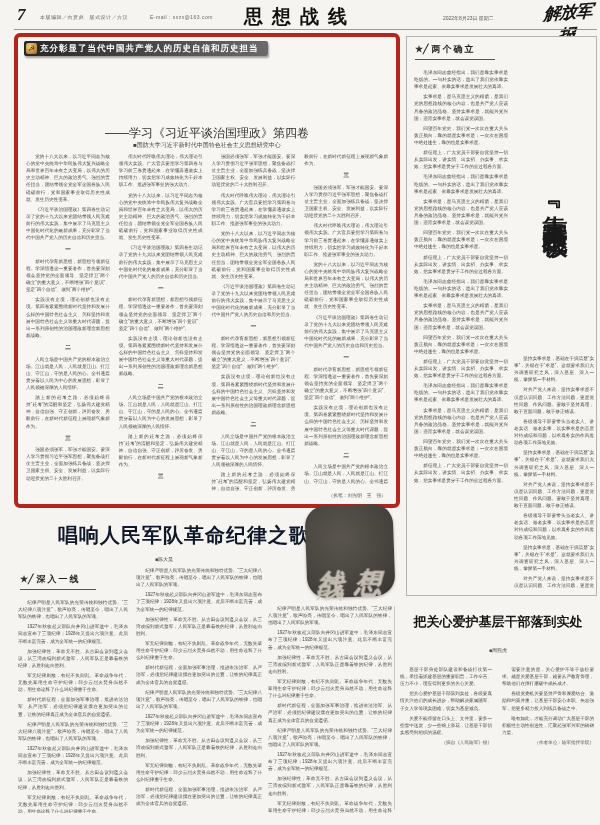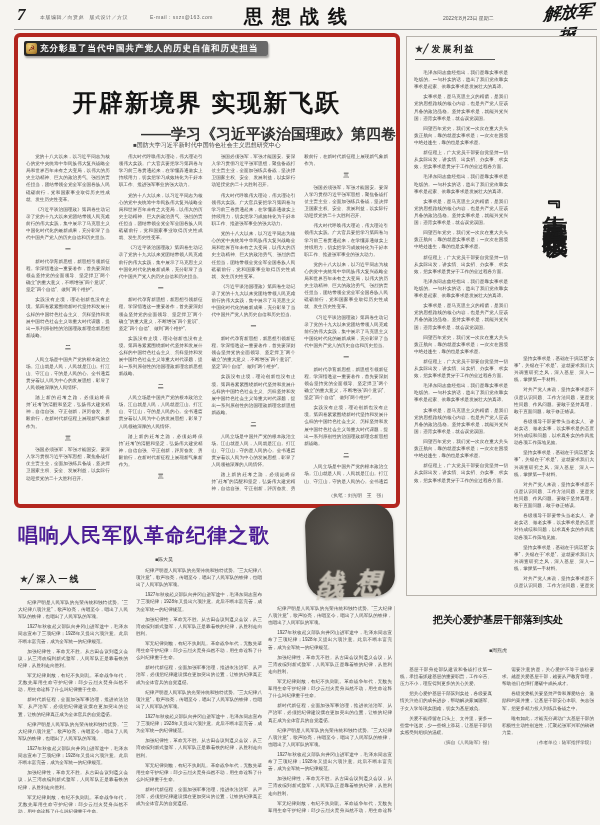--- a/index.html
+++ b/index.html
@@ -21,21 +21,21 @@
   .redbox{position:absolute;left:14px;top:33px;width:386px;height:475px;border:4px solid #b3261e;
           border-radius:6px;background:#f8f6f2;box-sizing:border-box;}
   .banner{position:absolute;left:6px;top:4px;height:15px;display:flex;align-items:center;gap:3px;
           background:linear-gradient(90deg,#262626,#4e4e4e 60%,#6a6a6a);border-radius:2px;
           padding:0 9px 0 2px;box-shadow:1px 2px 2px rgba(0,0,0,.35);}
   .emblem{width:11px;height:11px;border-radius:2px;background:radial-gradient(circle at 35% 30%,#f0d27a,#9c6b1d);
           display:flex;align-items:center;justify-content:center;font-size:8px;color:#7a1410;line-height:1;}
   .banner-text{color:#fff;font-size:8.5px;font-weight:bold;letter-spacing:1px;white-space:nowrap;}
   .main-hl{position:absolute;left:0;top:50px;width:100%;text-align:center;font-size:24px;font-weight:bold;
            color:#141414;letter-spacing:2px;}
-  .main-sub{position:absolute;left:0;top:88px;width:100%;text-align:right;font-size:15px;font-weight:bold;color:#333;}
+  .main-sub{position:absolute;left:0;top:88px;width:100%;text-align:center;font-size:12px;font-weight:normal;color:#333;}
   .main-by{position:absolute;left:0;top:104px;width:100%;text-align:center;font-size:6px;color:#444;}
   .main-body{position:absolute;left:8px;top:116px;width:362px;height:342px;overflow:hidden;
              column-count:4;column-gap:9px;}
   .tiny p{margin:0 0 3px;font-size:4.6px;line-height:1.55;text-align:justify;color:#474747;text-indent:2em;
           word-break:break-all;}
   .tiny p.sec{text-align:center;font-weight:bold;text-indent:0;font-size:5.5px;margin:4px 0;color:#222;}
   .tiny p.end{text-align:right;text-indent:0;color:#555;}
   .main-end{position:absolute;right:10px;bottom:6px;font-size:4.8px;color:#555;background:#f8f6f2;padding-left:4px;}
   
   .rightbox{position:absolute;left:406px;top:36px;width:191px;height:560px;border:1px solid #b7b2ab;
@@ -44,37 +44,37 @@
              color:#222;letter-spacing:2px;border-bottom:1px solid #555;padding-bottom:3px;}
   .star{font-size:9px;color:#333;letter-spacing:0;transform:translateY(-1px);}
   .rb-label{left:8px;top:6px;width:80px;}
   .rb-coltext-l{position:absolute;left:7px;top:32px;width:94px;height:518px;overflow:hidden;}
   .vert-title{position:absolute;left:110px;top:26px;width:78px;height:286px;display:flex;align-items:center;
               justify-content:center;writing-mode:vertical-rl;font-size:25px;font-weight:bold;color:#1a1a1a;
               letter-spacing:3px;}
   .rb-coltext-r{position:absolute;left:107px;top:318px;width:80px;height:234px;overflow:hidden;}
   
   .botleft{position:absolute;left:14px;top:515px;width:378px;height:303px;}
-  .bl-hl{position:absolute;left:4px;top:7px;width:292px;text-align:left;font-size:20px;font-weight:bold;
-         color:#4c1d95;letter-spacing:1px;}
+  .bl-hl{position:absolute;left:4px;top:7px;width:292px;text-align:right;font-size:20px;font-weight:bold;
+         color:#0f172a;letter-spacing:1px;}
   .bl-by{position:absolute;left:4px;top:41px;width:292px;text-align:center;font-size:5px;color:#444;}
   .bl-label{left:6px;top:58px;width:76px;}
   .bl-colA{position:absolute;left:4px;top:84px;width:110px;height:214px;overflow:hidden;}
   .bl-colB{position:absolute;left:122px;top:52px;width:126px;height:246px;overflow:hidden;}
   .bl-colC{position:absolute;left:254px;top:90px;width:124px;height:208px;overflow:hidden;}
   .seal{position:absolute;left:292px;top:-10px;width:88px;height:92px;border-radius:20px;
         background:radial-gradient(circle at 40% 35%,#5a564f,#433f3a 70%,#38342f);transform:rotate(-2deg);
         display:flex;flex-direction:row-reverse;align-items:center;justify-content:center;gap:2px;
         box-shadow:0 1px 3px rgba(0,0,0,.3);}
   .seal span{writing-mode:vertical-rl;font:italic bold 27px "DejaVu Serif",serif;color:#d8d2c6;
              opacity:.85;letter-spacing:-4px;filter:blur(.4px);transform:rotate(3deg);}
   
   .botright{position:absolute;left:398px;top:600px;width:200px;height:218px;}
   .vdiv{position:absolute;left:394px;top:606px;width:0;height:204px;border-left:1px solid #c9c5bf;}
-  .br-hl{position:absolute;left:0;top:13px;width:200px;text-align:center;font-size:10px;font-weight:bold;
+  .br-hl{position:absolute;left:0;top:13px;width:200px;text-align:center;font-size:13px;font-weight:bold;
          color:#141414;}
   .br-by{position:absolute;left:0;top:47px;width:200px;text-align:center;font-size:5px;color:#444;}
   .br-colD{position:absolute;left:2px;top:66px;width:92px;height:140px;overflow:hidden;}
   .br-colE{position:absolute;left:104px;top:66px;width:92px;height:140px;overflow:hidden;}
 </style>
 </head>
 <body>
 
 <div class="page">
 
@@ -86,21 +86,20 @@
     <div class="dateline">2022年8月23日 星期二</div>
     <div class="masthead">解放军报</div>
     <div class="hdr-rule"></div>
   </div>
 
   <div class="redbox">
     <div class="banner">
       <span class="emblem">☭</span>
       <span class="banner-text">充分彰显了当代中国共产党人的历史自信和历史担当</span>
     </div>
-    <div class="main-hl">开辟新境界 实现新飞跃</div>
     <div class="main-sub">——学习《习近平谈治国理政》第四卷</div>
     <div class="main-by">■国防大学习近平新时代中国特色社会主义思想研究中心</div>
     <div class="main-body tiny">
         <p>党的十八大以来，以习近平同志为核心的党中央统筹中华民族伟大复兴战略全局和世界百年未有之大变局，以伟大的历史主动精神、巨大的政治勇气、强烈的责任担当，团结带领全党全军全国各族人民砥砺前行，党和国家事业取得历史性成就、发生历史性变革。</p>
         <p>《习近平谈治国理政》第四卷生动记录了党的十九大以来党团结带领人民克难前行的伟大实践，集中展示了马克思主义中国化时代化的最新成果，充分彰显了当代中国共产党人的历史自信和历史担当。</p>
         <p class="sec">一</p>
         <p>新时代孕育新思想，新思想引领新征程。学深悟透这一重要著作，首先要深刻领会坚持党的全面领导、坚定捍卫“两个确立”的重大意义，不断增强“四个意识”、坚定“四个自信”、做到“两个维护”。</p>
         <p>实践没有止境，理论创新也没有止境。第四卷紧紧围绕新时代坚持和发展什么样的中国特色社会主义、怎样坚持和发展中国特色社会主义等重大时代课题，提出一系列原创性的治国理政新理念新思想新战略。</p>
         <p class="sec">二</p>
         <p>人民立场是中国共产党的根本政治立场。江山就是人民，人民就是江山。打江山、守江山，守的是人民的心。全书通篇贯穿着以人民为中心的发展思想，彰显了人民领袖深厚的人民情怀。</p>
@@ -137,21 +136,21 @@
         <p>实践没有止境，理论创新也没有止境。第四卷紧紧围绕新时代坚持和发展什么样的中国特色社会主义、怎样坚持和发展中国特色社会主义等重大时代课题，提出一系列原创性的治国理政新理念新思想新战略。</p>
         <p class="sec">二</p>
         <p>人民立场是中国共产党的根本政治立场。江山就是人民，人民就是江山。打江山、守江山，守的是人民的心。全书通篇贯穿着以人民为中心的发展思想，彰显了人民领袖深厚的人民情怀。</p>
       </div>
     <div class="main-end">（执笔：刘光明　王　强）</div>
   </div>
 
   <div class="rightbox">
     <div class="col-label rb-label">
       <span class="star">★╱</span>
-      <span>发展利益</span>
+      <span>两个确立</span>
     </div>
     <div class="rb-coltext-l tiny">
         <p>毛泽东同志曾经指出，我们是靠实事求是吃饭的。一句朴实的话，道出了我们党依靠实事求是起家、依靠实事求是发展壮大的真谛。</p>
         <p>实事求是，是马克思主义的精髓，是我们党的思想路线的核心内容，也是共产党人应该具备的政治品格。坚持实事求是，就能兴党兴国；违背实事求是，就会误党误国。</p>
         <p>回望百年党史，我们党一次次在重大关头拨正航向，靠的就是实事求是；一次次在困境中绝处逢生，靠的也是实事求是。</p>
         <p>新征程上，广大党员干部要自觉坚持一切从实际出发，讲实情、出实招、办实事、求实效，把实事求是贯穿于工作的全过程各方面。</p>
         <p>毛泽东同志曾经指出，我们是靠实事求是吃饭的。一句朴实的话，道出了我们党依靠实事求是起家、依靠实事求是发展壮大的真谛。</p>
         <p>实事求是，是马克思主义的精髓，是我们党的思想路线的核心内容，也是共产党人应该具备的政治品格。坚持实事求是，就能兴党兴国；违背实事求是，就会误党误国。</p>
         <p>回望百年党史，我们党一次次在重大关头拨正航向，靠的就是实事求是；一次次在困境中绝处逢生，靠的也是实事求是。</p>
         <p>新征程上，广大党员干部要自觉坚持一切从实际出发，讲实情、出实招、办实事、求实效，把实事求是贯穿于工作的全过程各方面。</p>

